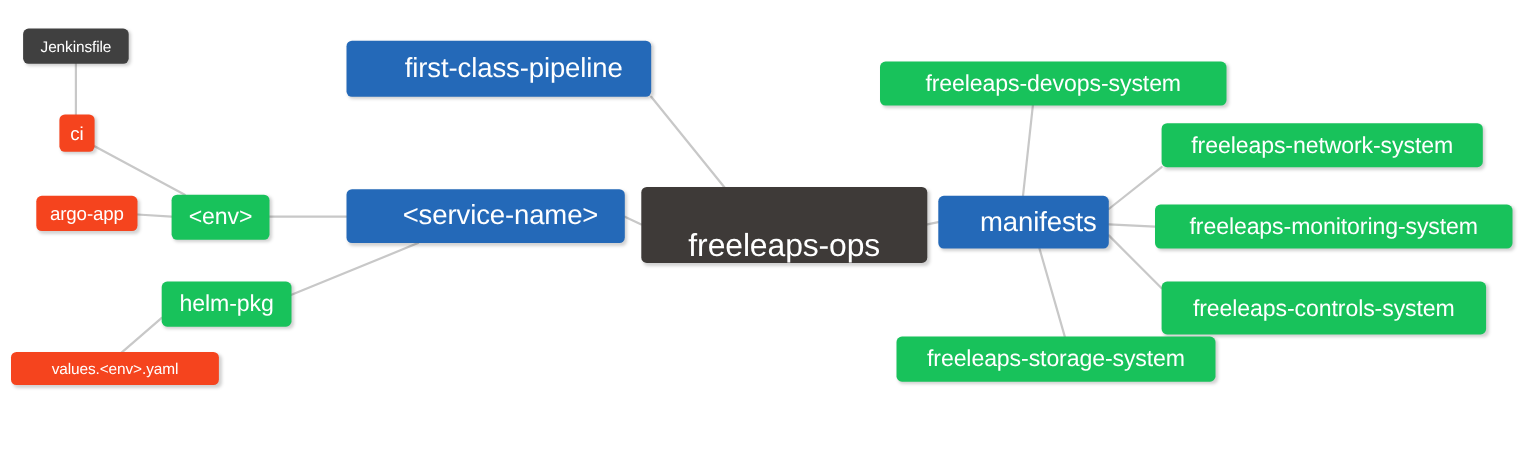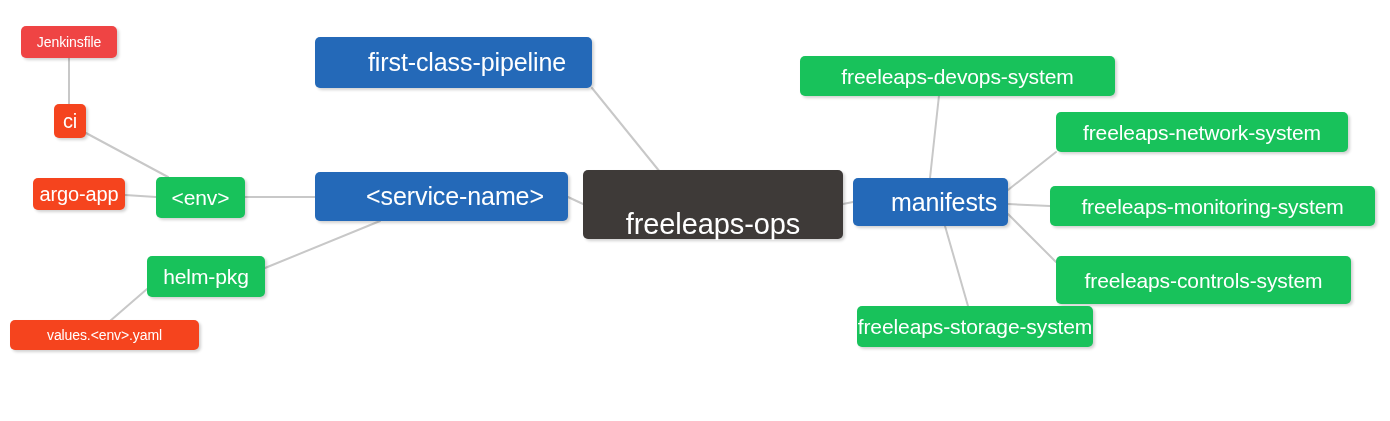--- a/index.html
+++ b/index.html
@@ -39,27 +39,27 @@
     line-height: 1;
     box-shadow: 2px 2px 3px rgba(0,0,0,0.18);
     padding: 0 11px;
     letter-spacing: -0.1px;
   }
   
   .c-root   { background: #3e3a38; }
   .c-blue   { background: #2469b8; padding-left: 38px; }
   .c-green  { background: #18c25b; }
   .c-red    { background: #f5441e; }
-  .c-orange { background: #ef4444; }
+  .c-orange { background: #404040; }
 
   
   .s-root   { font-size: 29px; align-items: flex-end; }
   .s-l1     { font-size: 25px; }
   .s-l2     { font-size: 21px; }
-  .s-l3     { font-size: 20px; text-align: center; }
+  .s-l3     { font-size: 17px; text-align: center; }
   .s-l4     { font-size: 14px; }
 </style>
 </head>
 <body>
 
 <div id="mindmap-canvas">
   <svg id="edge-layer" width="1390" height="421" viewBox="0 0 1390 421" xmlns="http://www.w3.org/2000/svg">
       <line x1="583" y1="204" x2="568" y2="197" stroke="#c8c8c8" stroke-width="2" stroke-linecap="round"></line>
       <line x1="843" y1="204" x2="853" y2="202" stroke="#c8c8c8" stroke-width="2" stroke-linecap="round"></line>
       <line x1="592" y1="88" x2="660" y2="172" stroke="#c8c8c8" stroke-width="2" stroke-linecap="round"></line>
@@ -111,17 +111,17 @@
       </div>
       <div class="mm-node c-green s-l2" style="left: 1056px; top: 112px; width: 292px; height: 40px;">
         <span>freeleaps-network-system</span>
       </div>
       <div class="mm-node c-green s-l2" style="left: 1050px; top: 186px; width: 325px; height: 40px;">
         <span>freeleaps-monitoring-system</span>
       </div>
       <div class="mm-node c-green s-l2" style="left: 1056px; top: 256px; width: 295px; height: 48px;">
         <span>freeleaps-controls-system</span>
       </div>
-      <div class="mm-node c-green s-l2" style="left: 815px; top: 306px; width: 236px; height: 41px; margin-left: 42px;">
+      <div class="mm-node c-green s-l2" style="left: 815px; top: 306px; width: 290px; height: 41px;">
         <span>freeleaps-storage-system</span>
       </div>
     </div>
 </div>
 
 </body></html>

